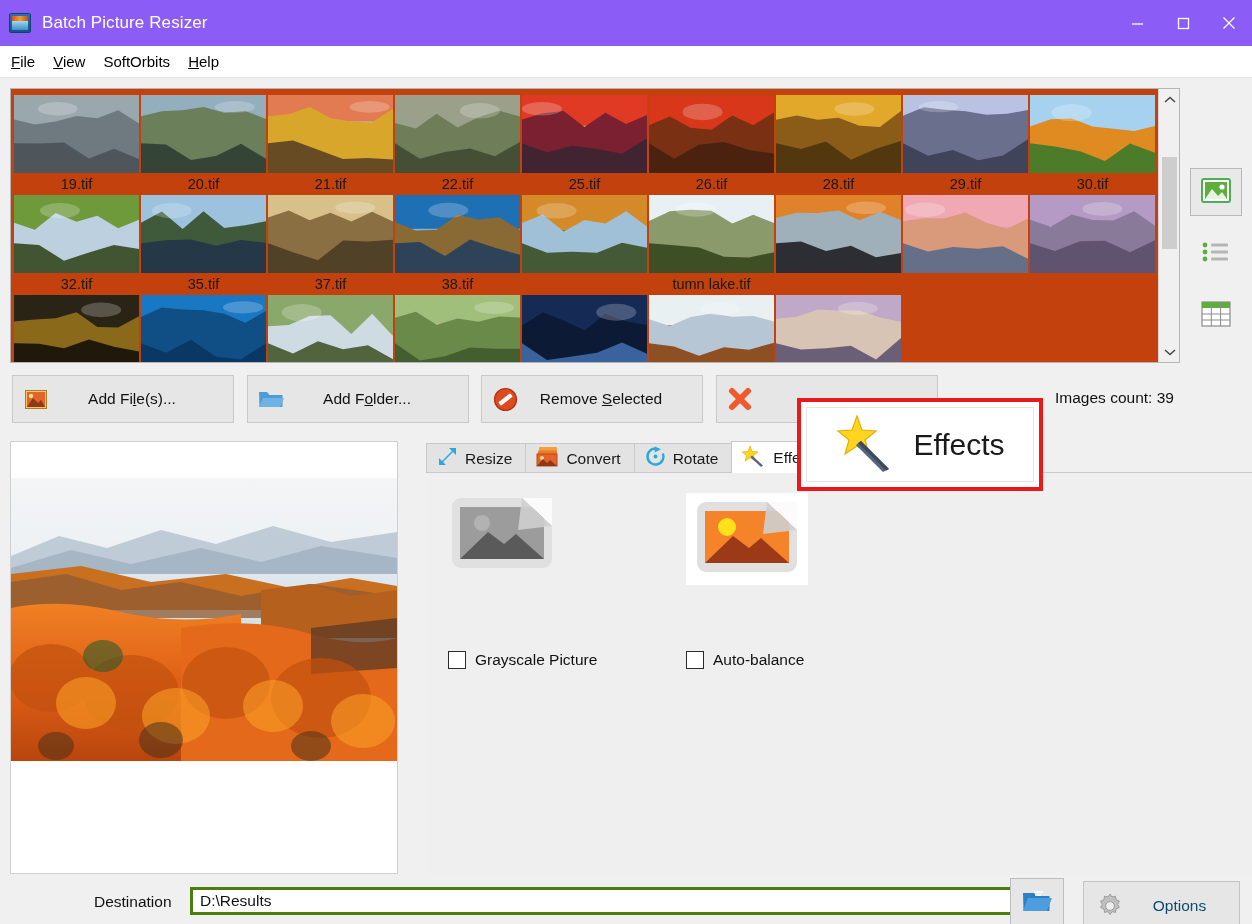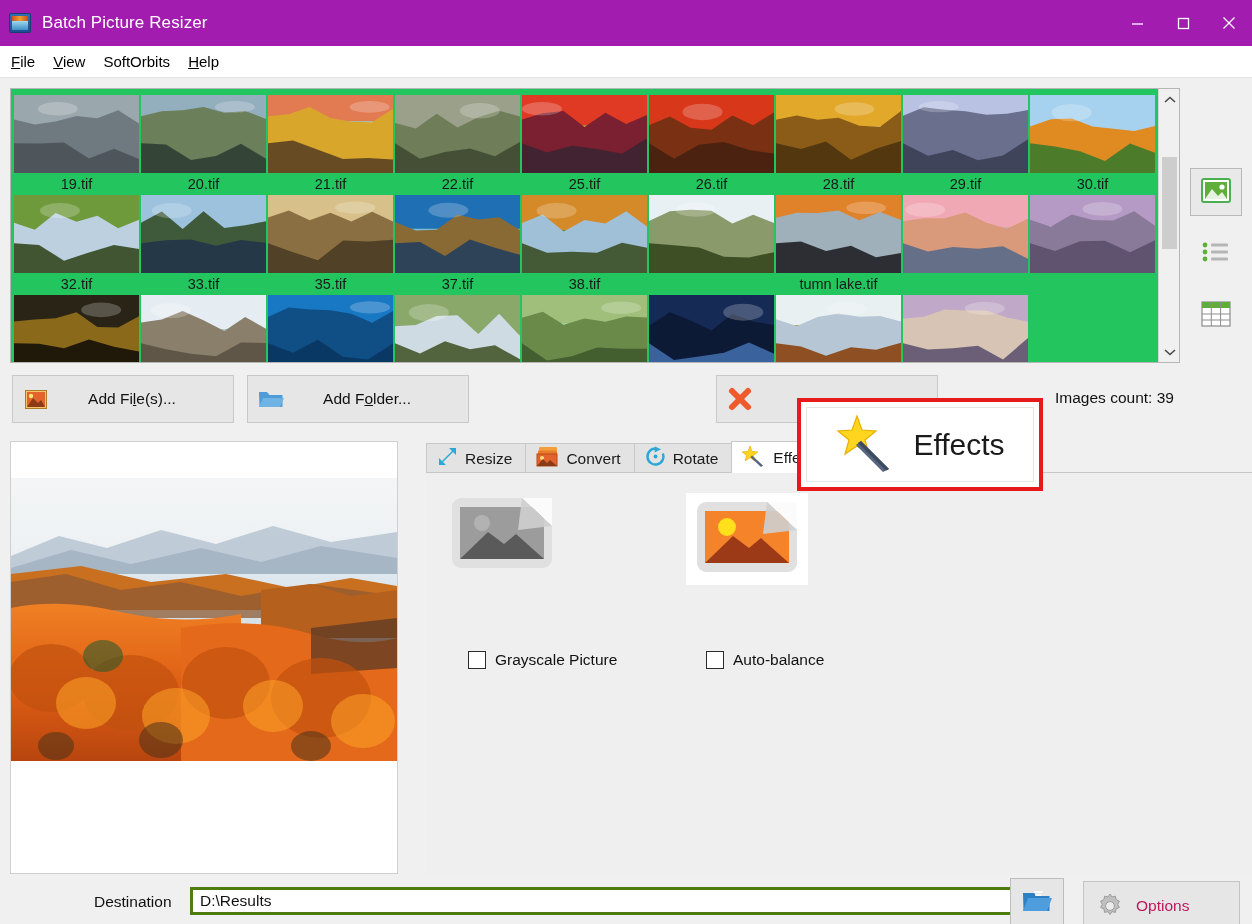--- a/index.html
+++ b/index.html
@@ -5,21 +5,21 @@
   * { box-sizing: border-box; margin: 0; padding: 0; }
   html, body {
     width: 1252px; height: 924px;
     font-family: "Liberation Sans", sans-serif;
     background: #f0f0f0;
     overflow: hidden;
   }
 
   
   .titlebar {
-    height: 46px; background: #a21caf;
+    height: 46px; background: #8b5cf6;
     display: flex; align-items: center; position: relative;
   }
   .app-icon {
     width: 22px; height: 20px; margin-left: 9px; margin-right: 11px;
     border-radius: 2px; position: relative; overflow: hidden;
     background: linear-gradient(#2f6fb5, #1b4f8f);
     border: 1px solid #14406f;
   }
   .app-icon::before {
     content: ""; position: absolute; left: 2px; top: 2px; right: 2px; height: 5px;
@@ -45,21 +45,21 @@
     font-size: 15px; color: #000; padding: 4px 9px; white-space: nowrap;
   }
   .menu-item u { text-decoration: underline; }
 
   
   .workspace { position: relative; width: 1252px; height: 846px; background: #f0f0f0; }
 
   
   .thumb-panel {
     position: absolute; left: 10px; top: 10px; width: 1170px; height: 275px;
-    background: #22c55e; border: 1px solid #b6b6b6; overflow: hidden;
+    background: #c2410c; border: 1px solid #b6b6b6; overflow: hidden;
   }
   .thumb-scrollport {
     position: absolute; left: 0; top: 0; width: 1148px; height: 273px; overflow: hidden;
   }
   .thumb-grid {
     position: absolute; left: 3px; top: -16px;
     display: grid; grid-template-columns: repeat(9, 125px); gap: 0 2px;
   }
   .thumb-cell { width: 125px; }
   .thumb-label {
@@ -138,21 +138,21 @@
   }
   .tab.active { background: #ffffff; border-color: #c8c8c8; height: 32px; z-index: 3; }
   .tabbody {
     position: absolute; left: 0; top: 31px; width: 836px; height: 402px;
     background: #efefef; border-top: 1px solid #c8c8c8;
   }
   .fx-tile { position: absolute; display: flex; align-items: center; justify-content: center; }
   #fx-tile-gray { left: 22px; top: 23px; width: 108px; height: 78px; }
   #fx-tile-auto { left: 260px; top: 20px; width: 122px; height: 92px; background: #ffffff; }
   .fx-check {
-    position: absolute; display: flex; align-items: center; gap: 9px; font-size: 15.5px; color: #111; margin-left: 20px;
+    position: absolute; display: flex; align-items: center; gap: 9px; font-size: 15.5px; color: #111;
   }
   #fx-check-gray { left: 22px; top: 178px; }
   #fx-check-auto { left: 260px; top: 178px; }
   .cbox {
     width: 18px; height: 18px; background: #fff; border: 1px solid #2b2b2b; display: block;
   }
 
   
   .dest-row { position: absolute; left: 0; top: 805px; width: 1240px; height: 42px; margin-left: 42px; }
   .dest-label { position: absolute; left: 52px; top: 10px; font-size: 15.5px; color: #111; }
@@ -166,21 +166,21 @@
     position: absolute; left: 1010px; top: 800px; width: 54px; height: 54px;
     background: #e6e6e6; border: 1px solid #bdbdbd;
     display: flex; align-items: center; justify-content: center;
   }
   .bigbtn {
     position: absolute; left: 1083px; width: 157px; height: 49px;
     background: #e6e6e6; border: 1px solid #c4c4c4; display: flex; align-items: center;
   }
   #btn-options { top: 803px; }
   .bigbtn .bicon { width: 52px; display: flex; align-items: center; justify-content: center; }
-  .bigbtn .blabel { flex: 1; text-align: left; font-size: 15.5px; color: #be185d; padding-right: 16px; }
+  .bigbtn .blabel { flex: 1; text-align: center; font-size: 15.5px; color: #0c4a6e; padding-right: 16px; }
 </style>
 </head>
 <body>
 
 <div class="titlebar">
   <div class="app-icon"></div>
   <div class="title-text">Batch Picture Resizer</div>
   <div class="wincontrols">
     <div class="wc">
       <svg width="13" height="13" viewBox="0 0 13 13">
@@ -431,32 +431,20 @@
           </div>
           <div class="thumb-cell">
             <div class="thumb-label">32.tif</div>
             <div>
               <svg viewBox="0 0 125 78" width="125" height="78" preserveAspectRatio="none" class="thumb-img">
                 <rect x="0" y="0" width="125" height="33.07828028215605" fill="#2a2416"></rect>
                 <rect x="0" y="33.07828028215605" width="125" height="44.92171971784395" fill="#d4a02a"></rect>
                 <path d="M0,26.46262422572484 L20.833333333333332,24.621333921471447 L41.666666666666664,23.257045743762287 L62.5,17.2134253876054 L83.33333333333333,31.942428176889617 L104.16666666666667,32.43724645365769 L125,21.28721933969273 L125,78 L0,78 Z" fill="#8a6a1a"></path>
                 <path d="M0,48.36 L25,48.814531031288794 L50,53.2884903302198 L75,44.49667955564001 L100,51.809330922031045 L125,56.457059139122066 L125,78 L0,78 Z" fill="#141008" opacity="0.9"></path>
                 <ellipse cx="87.15278983454482" cy="14.885226126970224" rx="20" ry="7.277221662074331" fill="#ffffff" opacity="0.22"></ellipse>
-              </svg>
-            </div>
-          </div>
-          <div class="thumb-cell">
-            <div class="thumb-label">33.tif</div>
-            <div>
-              <svg viewBox="0 0 125 78" width="125" height="78" preserveAspectRatio="none" class="thumb-img">
-                <rect x="0" y="0" width="125" height="34.47525849539903" fill="#e6edf2"></rect>
-                <rect x="0" y="34.47525849539903" width="125" height="43.52474150460097" fill="#c0cdd6"></rect>
-                <path d="M0,27.580206796319228 L20.833333333333332,24.40591992120262 L41.666666666666664,15.977635303129457 L62.5,25.129600155584118 L83.33333333333333,36.04022613609482 L104.16666666666667,21.942567400237607 L125,33.63768971144104 L125,78 L0,78 Z" fill="#8a7f6a"></path>
-                <path d="M0,48.36 L25,54.323107483799504 L50,58.65485944400153 L75,61.18714372067771 L100,47.60258094551755 L125,47.908100426531746 L125,78 L0,78 Z" fill="#5a5244" opacity="0.9"></path>
-                <ellipse cx="29.795786688919176" cy="15.513866322929564" rx="20" ry="7.584556868987787" fill="#ffffff" opacity="0.22"></ellipse>
               </svg>
             </div>
           </div>
           <div class="thumb-cell">
             <div class="thumb-label">35.tif</div>
             <div>
               <svg viewBox="0 0 125 78" width="125" height="78" preserveAspectRatio="none" class="thumb-img">
                 <rect x="0" y="0" width="125" height="27.581319339259935" fill="#1878c4"></rect>
                 <rect x="0" y="27.581319339259935" width="125" height="50.418680660740065" fill="#2f94d8"></rect>
                 <path d="M0,22.06505547140795 L20.833333333333332,12.582912861775302 L41.666666666666664,14.385804630348273 L62.5,15.239751586983395 L83.33333333333333,18.71765122501712 L104.16666666666667,27.65347552727635 L125,16.115014827519396 L125,78 L0,78 Z" fill="#0f4f86"></path>
@@ -595,20 +583,29 @@
     <div class="tbtn" id="btn-addfolder">
       <span class="ticon">
         <svg width="26" height="20" viewBox="0 0 26 20">
           <path d="M1 3 h8 l2.5 3 h13 v12 h-23 z" fill="#4f9bd9"></path>
           <path d="M1 18 l4-9 h21 l-4 9 z" fill="#6fb2e4"></path>
         </svg>
       </span>
       <span class="tlabel">Add F<u>o</u>lder...</span>
     </div>
 
+    <div class="tbtn" id="btn-removesel">
+      <span class="ticon">
+        <svg width="25" height="25" viewBox="0 0 25 25">
+          <circle cx="12.5" cy="12.5" r="11" fill="#e0491f" stroke="#a83414" stroke-width="1.2"></circle>
+          <rect x="5" y="10.4" width="15" height="4.2" rx="1" fill="#fff" transform="rotate(-38 12.5 12.5)"></rect>
+        </svg>
+      </span>
+      <span class="tlabel">Remove <u>S</u>elected</span>
+    </div>
 
     <div class="tbtn" id="btn-removeall">
       <span class="ticon">
         <svg width="26" height="26" viewBox="0 0 26 26">
           <g stroke="#ef5a2c" stroke-width="6" stroke-linecap="round">
             <line x1="5" y1="5" x2="21" y2="21"></line>
               <line x1="21" y1="5" x2="5" y2="21"></line>
           </g>
         </svg>
       </span>

